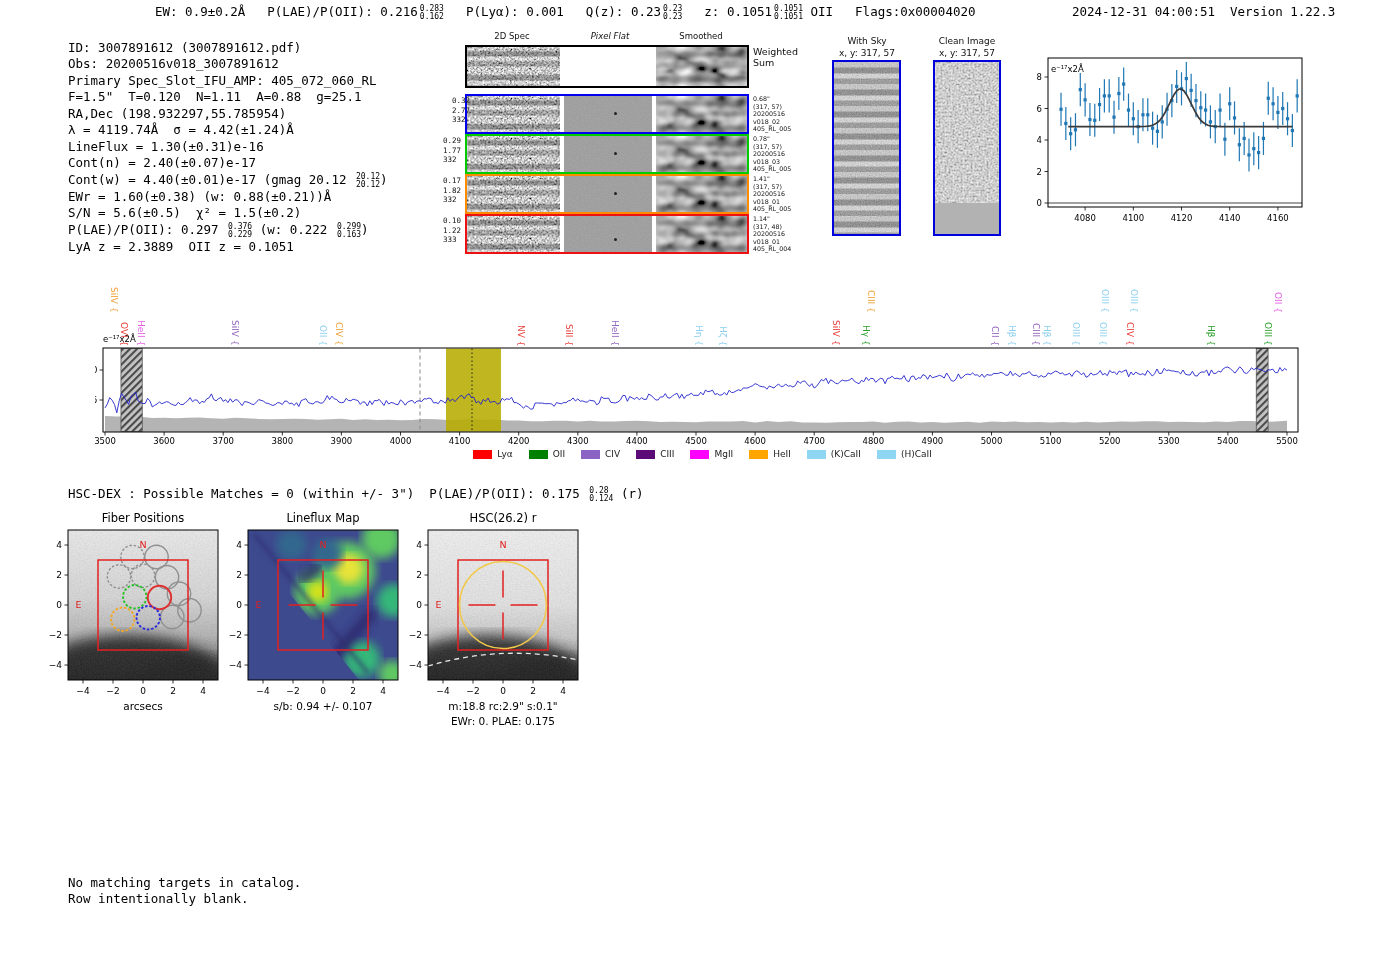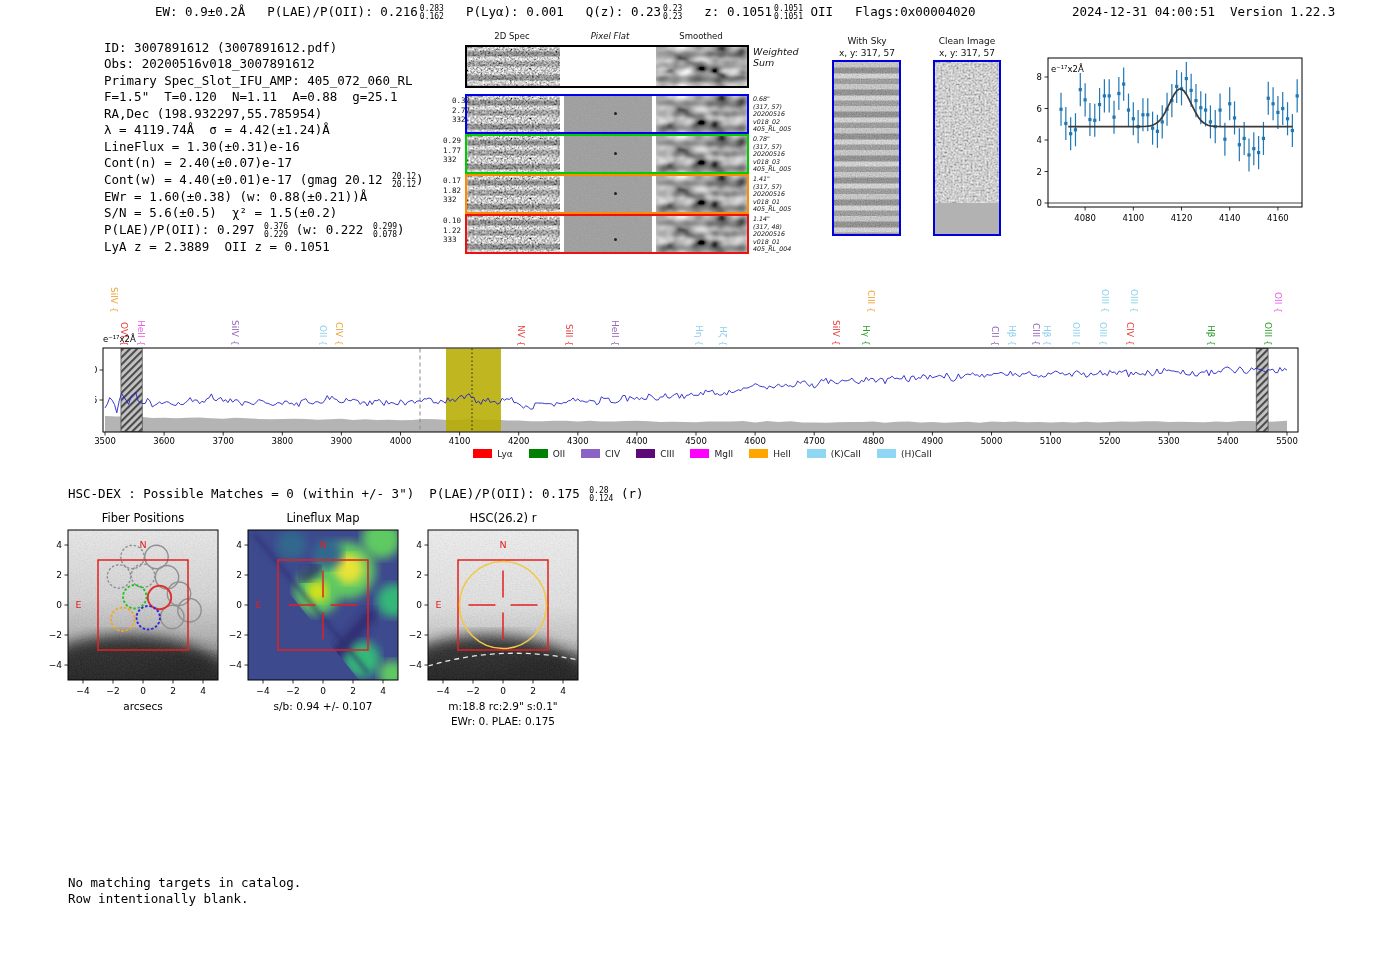--- a/index.html
+++ b/index.html
@@ -5,39 +5,39 @@
   html,body{margin:0;padding:0;background:#fff;}
   #root{position:relative;width:1400px;height:953px;background:#fff;color:#000;
         font-family:"DejaVu Sans",sans-serif;overflow:hidden;}
   .abs{position:absolute;}
   .mono{font-family:"DejaVu Sans Mono",monospace;}
   #header-items{left:155px;top:4px;display:flex;gap:22px;font-size:12.5px;white-space:pre;}
   #header-right{left:1072px;top:4px;font-size:12.5px;white-space:pre;}
   .supsub{display:inline-block;vertical-align:-3px;line-height:1;margin-left:2px;}
   .supsub span{display:block;font-size:8px;line-height:8px;}
   #info-block{left:68px;top:40px;font-size:12.5px;line-height:16.45px;}
-  .info-line{white-space:pre;margin-left:36px;}
+  .info-line{white-space:pre;}
   #hsc-dex-line{left:68px;top:486px;font-size:12.5px;white-space:pre;}
   #footer{left:68px;top:875px;font-size:12.5px;line-height:16.4px;white-space:pre;}
   .cut-title{position:absolute;top:31px;width:100px;text-align:center;font-size:8.5px;color:#111;}
   .cut-row{position:absolute;display:flex;gap:4px;box-sizing:border-box;background:#fff;}
   .cut-cell{position:relative;height:100%;overflow:hidden;}
   .cut-left{position:absolute;font-size:7.5px;line-height:9.5px;color:#111;text-align:left;}
-  .cut-right{position:absolute;font-size:6.3px;line-height:7.6px;color:#111;white-space:pre;font-style:italic;}
+  .cut-right{position:absolute;font-size:6.3px;line-height:7.6px;color:#111;white-space:pre;}
   .cut-right.big{font-size:9.5px;line-height:11px;}
   .bands2d{position:absolute;inset:0;background:repeating-linear-gradient(180deg,rgba(0,0,0,0) 0 3px,rgba(0,0,0,.30) 5px 9px,rgba(255,255,255,.18) 10px 13px,rgba(0,0,0,.22) 15px 19px,rgba(0,0,0,0) 20px 24px);}
   .bandsSm{position:absolute;inset:0;background:repeating-linear-gradient(180deg,rgba(0,0,0,0) 0 3px,rgba(0,0,0,.45) 5px 10px,rgba(255,255,255,.25) 11px 14px,rgba(0,0,0,.35) 16px 20px,rgba(0,0,0,0) 21px 25px);filter:blur(2.5px);}
   .stripesSky{position:absolute;inset:0;background:repeating-linear-gradient(180deg,#cdcdcd 0 5px,#6f6f6f 6px 11px,#e2e2e2 12px 16px,#858585 17px 22px);}
   .dot{position:absolute;width:3px;height:3px;background:#222;border-radius:50%;}
   .sky-title{position:absolute;width:122px;text-align:center;font-size:9px;line-height:11.5px;color:#111;}
   .sky-box{position:absolute;border:2px solid #0000dd;box-sizing:border-box;overflow:hidden;background:#cfcfcf;}
   .vlabel{position:absolute;writing-mode:vertical-rl;font-size:9px;white-space:pre;}
   .panel-title{position:absolute;top:511px;width:190px;text-align:center;font-size:11.5px;color:#000;}
   #legend{position:absolute;left:95px;top:449px;width:1215px;display:flex;justify-content:center;gap:16px;align-items:center;}
-  .leg-item{display:flex;gap:5px;}
+  .leg-item{display:flex;align-items:center;gap:5px;}
   .leg-swatch{width:19px;height:9px;display:inline-block;}
   .leg-label{font-size:9px;color:#222;}
   #main-unit{left:103px;top:334px;font-size:8.5px;}
 </style>
 </head>
 <body>
 
 <svg width="0" height="0" style="position:absolute">
   <defs>
     <filter id="f2d" x="0" y="0" width="100%" height="100%">
@@ -111,21 +111,21 @@
       <div class="info-line"><span>Obs: 20200516v018_3007891612</span></div>
       <div class="info-line"><span>Primary Spec_Slot_IFU_AMP: 405_072_060_RL</span></div>
       <div class="info-line"><span>F=1.5"  T=0.120  N=1.11  A=0.88  g=25.1</span></div>
       <div class="info-line"><span>RA,Dec (198.932297,55.785954)</span></div>
       <div class="info-line"><span>λ = 4119.74Å  σ = 4.42(±1.24)Å</span></div>
       <div class="info-line"><span>LineFlux = 1.30(±0.31)e-16</span></div>
       <div class="info-line"><span>Cont(n) = 2.40(±0.07)e-17</span></div>
       <div class="info-line"><span>Cont(w) = 4.40(±0.01)e-17 (gmag 20.12 </span><span class="supsub"><span>20.12</span><span>20.12</span></span><span>)</span></div>
       <div class="info-line"><span>EWr = 1.60(±0.38) (w: 0.88(±0.21))Å</span></div>
       <div class="info-line"><span>S/N = 5.6(±0.5)  χ² = 1.5(±0.2)</span></div>
-      <div class="info-line"><span>P(LAE)/P(OII): 0.297 </span><span class="supsub"><span>0.376</span><span>0.229</span></span><span> (w: 0.222 </span><span class="supsub"><span>0.299</span><span>0.078</span></span><span>)</span></div>
+      <div class="info-line"><span>P(LAE)/P(OII): 0.297 </span><span class="supsub"><span>0.376</span><span>0.229</span></span><span> (w: 0.222 </span><span class="supsub"><span>0.299</span><span>0.163</span></span><span>)</span></div>
       <div class="info-line"><span>LyA z = 2.3889  OII z = 0.1051</span></div>
     </div>
 
   <div class="cut-title abs" style="left:462px;">2D Spec</div>
   <div class="cut-title abs" style="left:560px;font-style:italic;">Pixel Flat</div>
   <div class="cut-title abs" style="left:651px;">Smoothed</div>
   <div id="cutouts">
       <div class="cut-row" style="left: 465px; top: 45px; width: 284px; height: 43px; border: 2.5px solid rgb(0, 0, 0);">
         <div class="cut-cell" style="width: 93px;"><svg width="100%" height="100%" preserveAspectRatio="none">
             <rect width="100%" height="100%" fill="#999"></rect>

